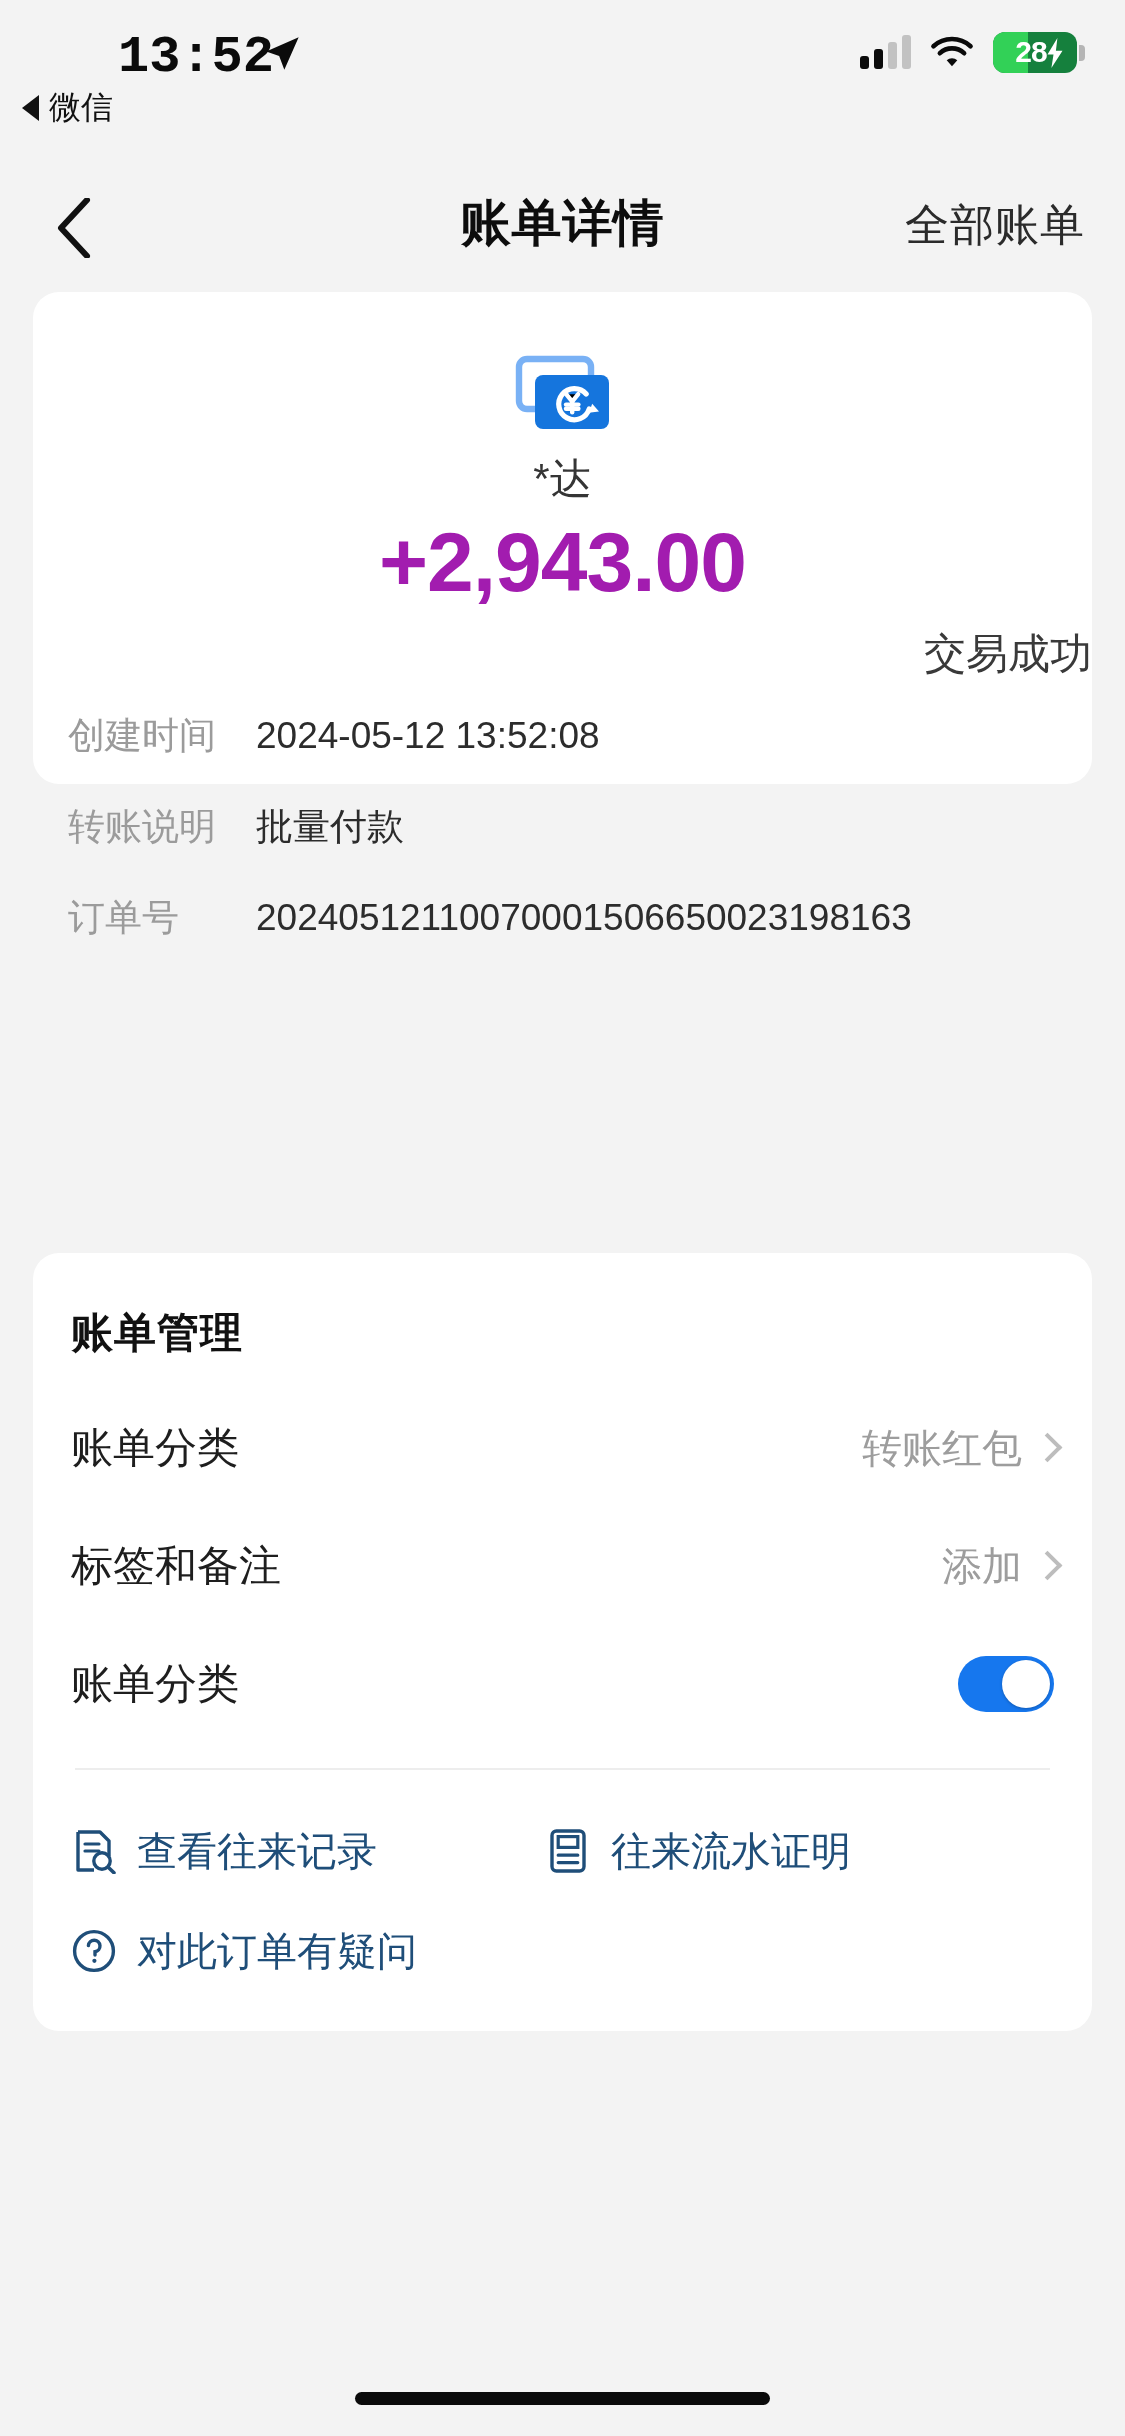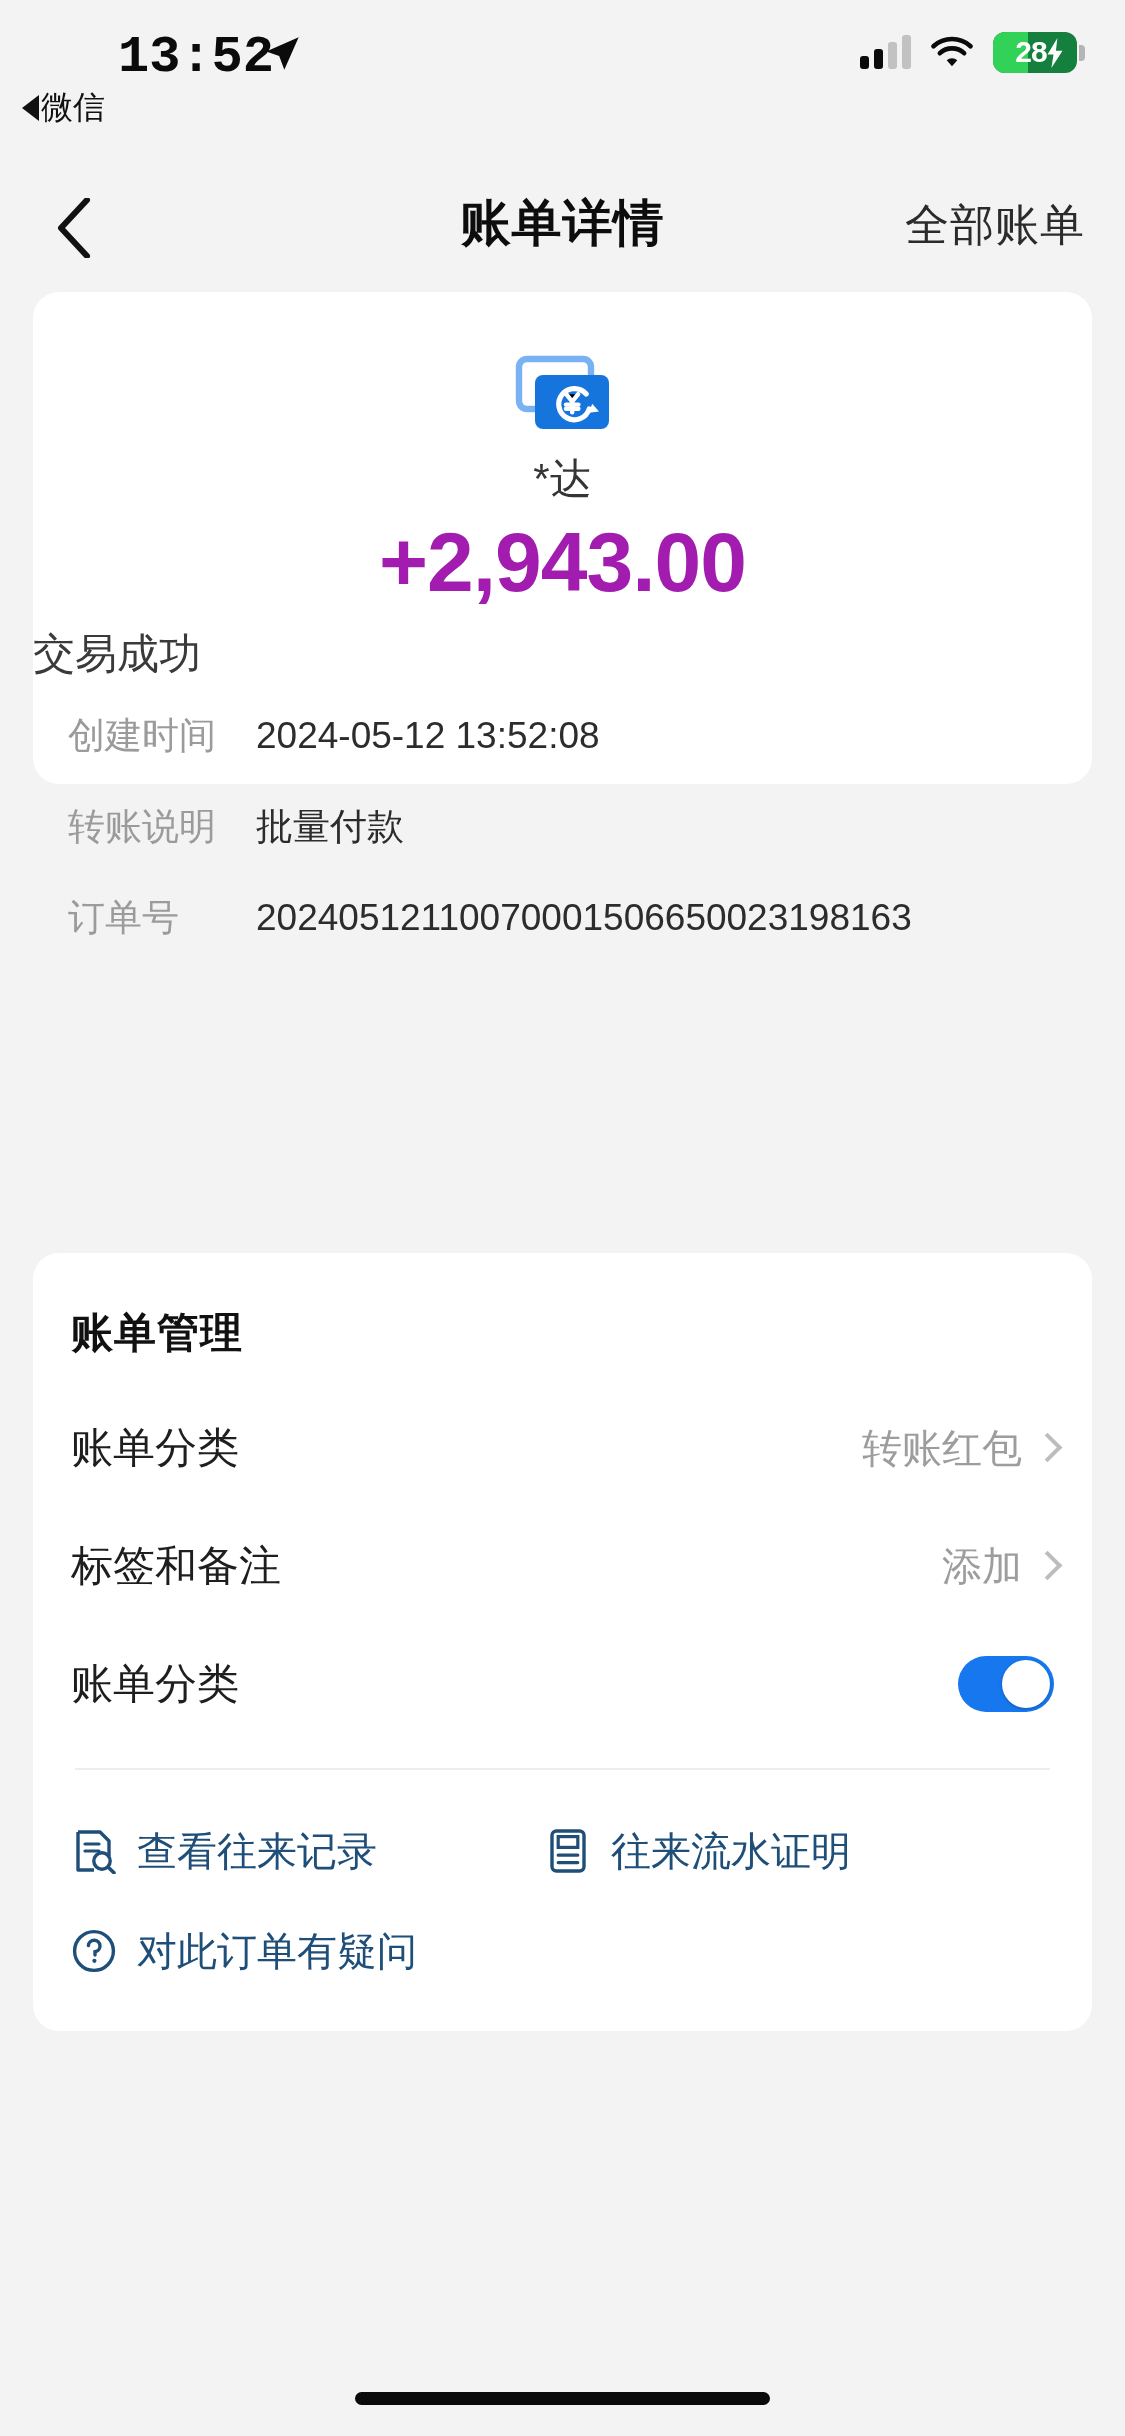--- a/index.html
+++ b/index.html
@@ -47,21 +47,21 @@
     height: 40px;
   }
   .sb-return {
     position: absolute;
     left: 22px;
     top: 86px;
     font-size: 32px;
     color: #111;
     display: flex;
     align-items: center;
-    gap: 2px;
+    gap: 10px;
   }
   .sb-return .tri {
     width: 0; height: 0;
     border-top: 13px solid transparent;
     border-bottom: 13px solid transparent;
     border-right: 17px solid #111;
   }
   .sb-right {
     position: absolute;
     right: 48px;
@@ -205,21 +205,21 @@
     text-align: center;
     font-size: 84px;
     font-weight: 700;
     color: #a21caf;
     letter-spacing: -1px;
   }
   .status-text {
     position: absolute;
     left: 0; top: 334px;
     width: 1059px;
-    text-align: left;
+    text-align: right;
     font-size: 42px;
     color: #3a3a3a;
   }
 
   .info-rows {
     position: absolute;
     left: 0;
     top: 418px;
     width: 1059px;
   }

